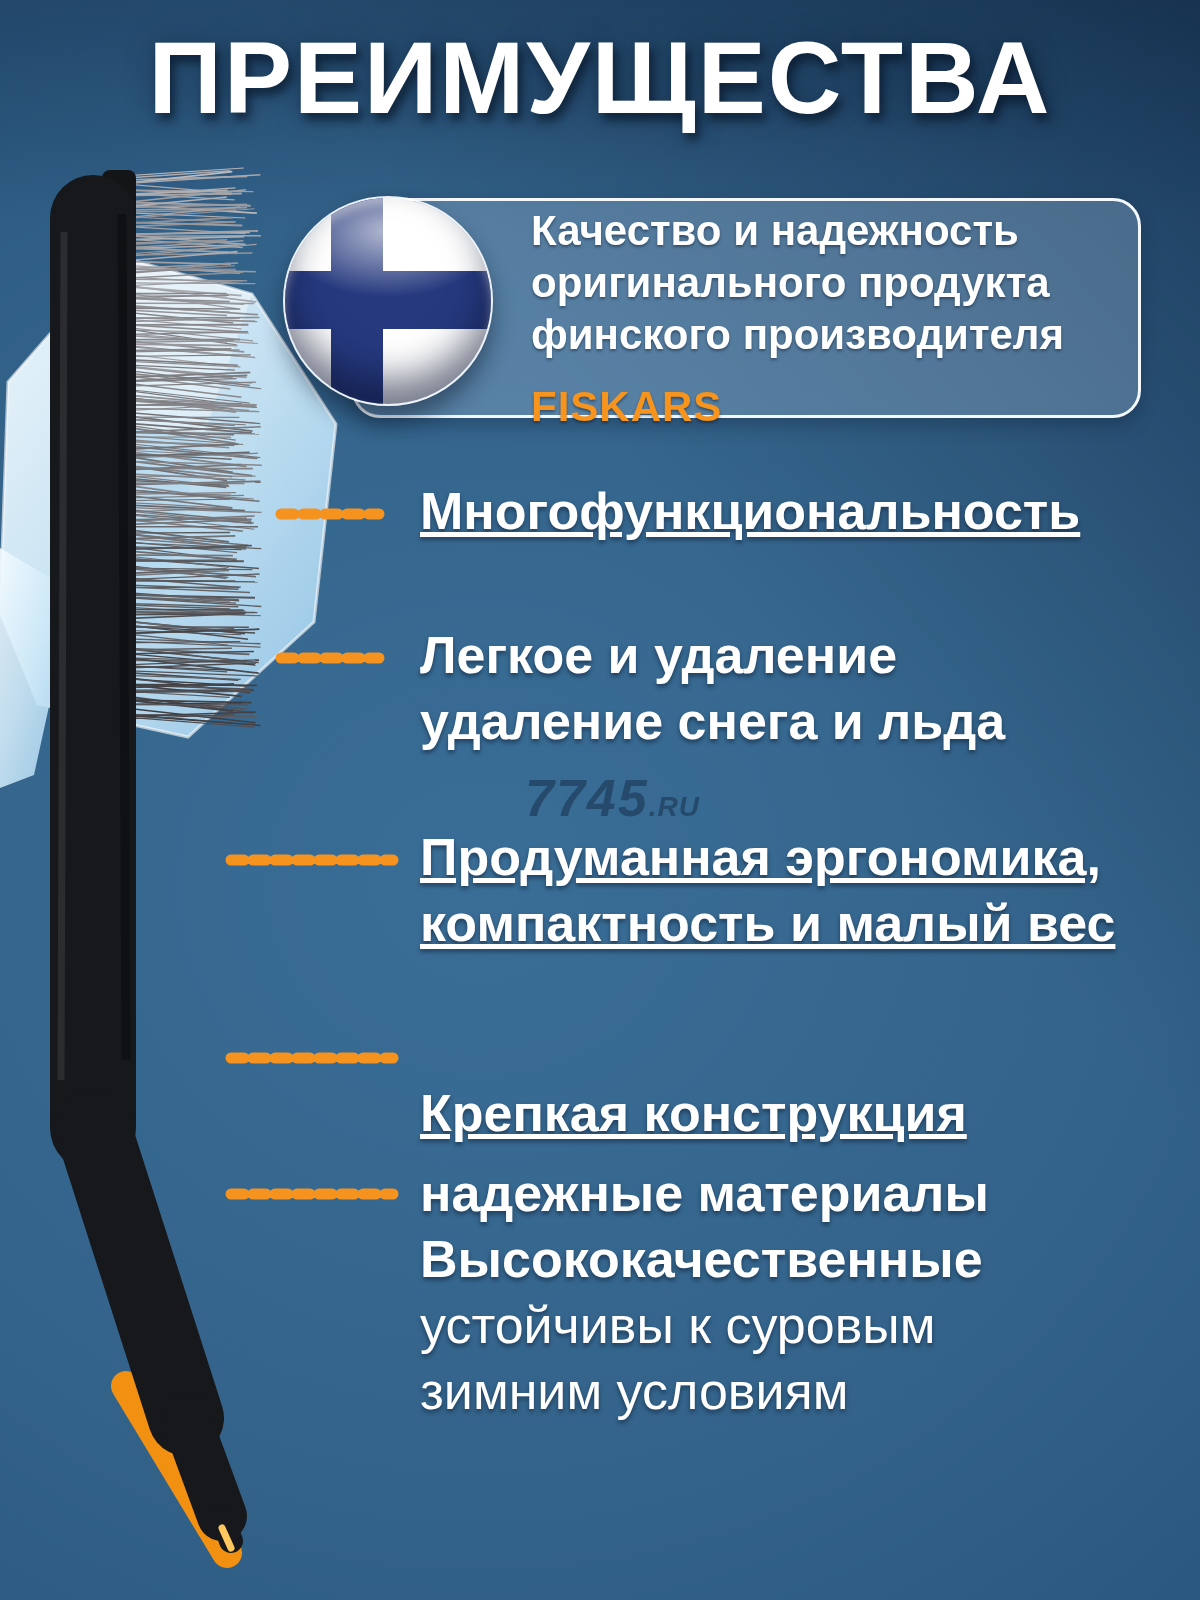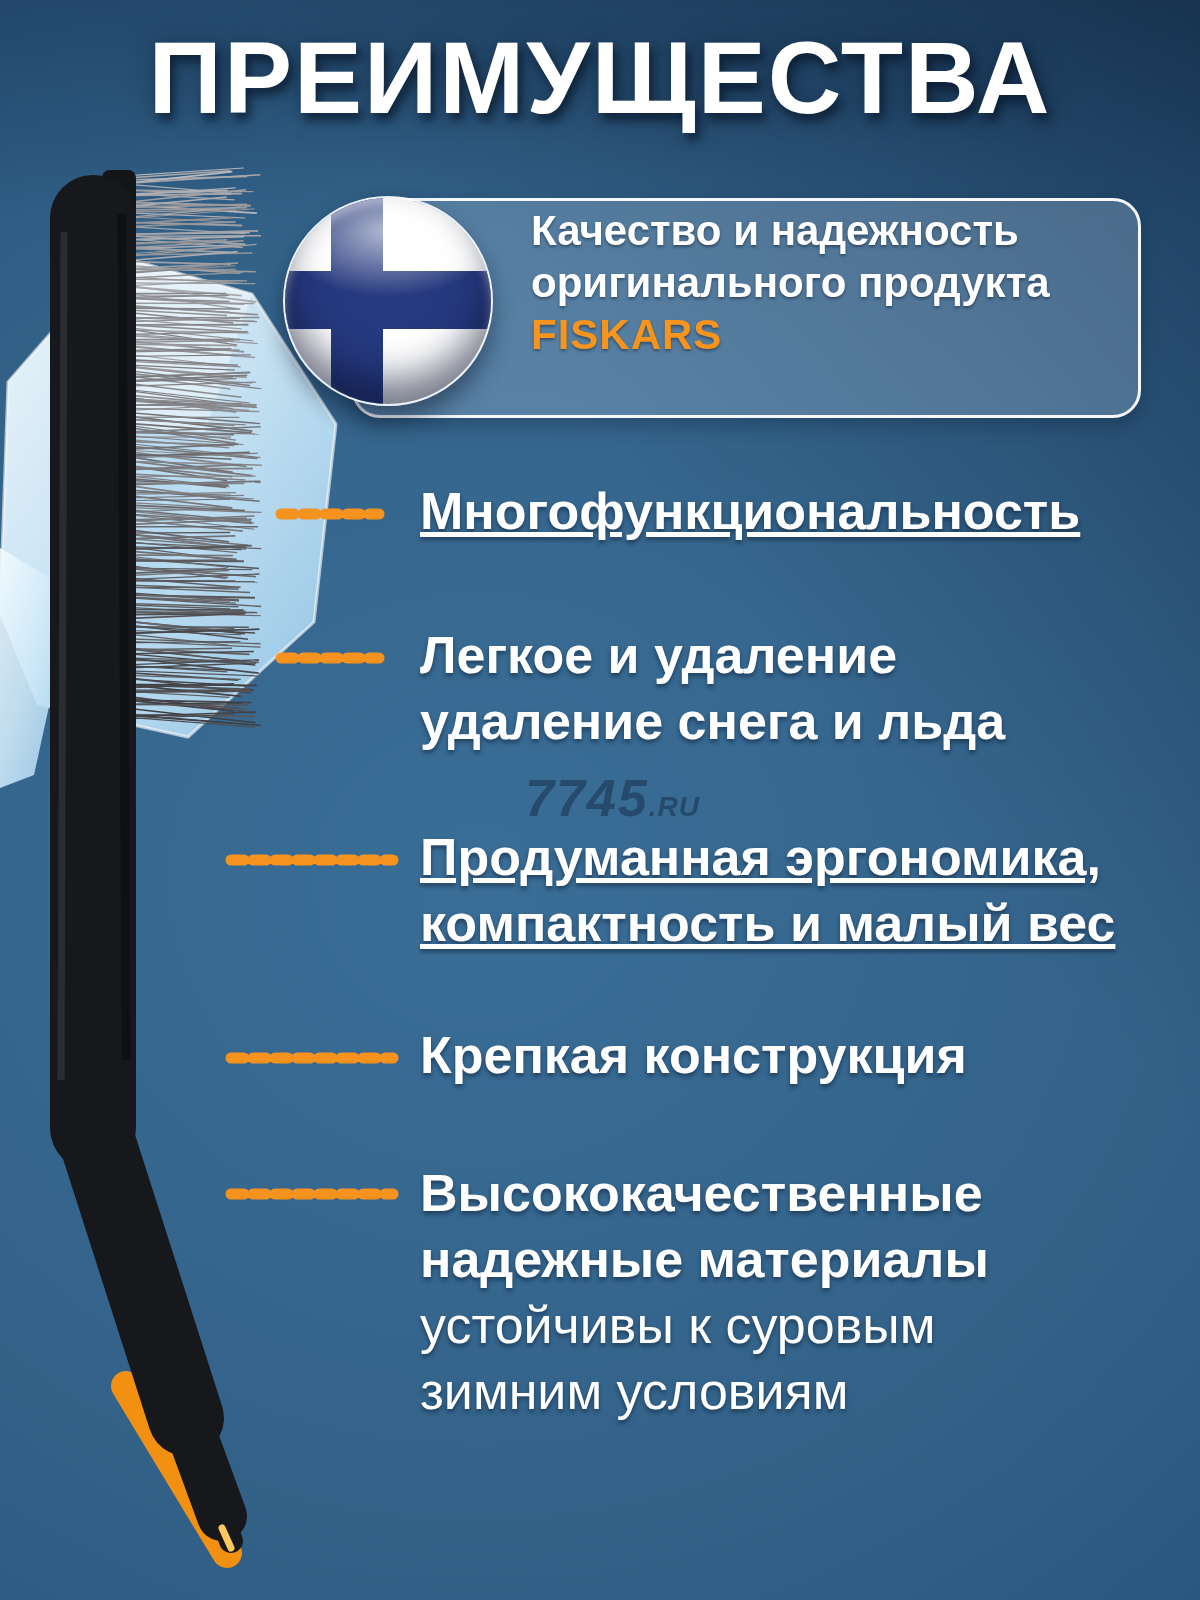--- a/index.html
+++ b/index.html
@@ -23,21 +23,21 @@
     position:absolute;left:352px;top:198px;width:783px;height:214px;
     border:3px solid #f4f8fb;border-radius:28px;
     background:rgba(168,196,222,.30);
     box-shadow:0 8px 18px rgba(8,22,42,.28);
   }
   .callout-inner{position:absolute;left:176px;top:4px;}
   .callout-line{
     font-size:42px;line-height:52px;font-weight:700;color:#ffffff;
     text-shadow:0 2px 3px rgba(8,22,42,.45);white-space:nowrap;
   }
-  .brand-line{color:#f7941d;letter-spacing:1px;}
+  .brand-line{color:#f7941d;letter-spacing:1px;margin-top:20px;}
   
   .flag-ball{
     position:absolute;left:283px;top:196px;width:206px;height:206px;border-radius:50%;
     overflow:hidden;border:2px solid rgba(250,252,255,.92);
     box-shadow:0 14px 22px rgba(8,18,38,.45);
   }
   .flag-ball svg{display:block;width:100%;height:100%;}
   .flag-ball::after{
     content:'';position:absolute;inset:0;border-radius:50%;
     background:radial-gradient(ellipse 86% 52% at 50% 16%, rgba(255,255,255,.65), rgba(255,255,255,0) 62%);
@@ -48,21 +48,21 @@
     position:absolute;left:420px;color:#ffffff;font-weight:700;
     font-size:52px;line-height:66px;white-space:nowrap;
     text-shadow:0 3px 4px rgba(8,22,42,.5);
   }
   .bullet .reg{font-weight:400;}
   .dashes{position:absolute;height:12px;overflow:visible;}
   .dashes.short{left:275px;width:110px;}
   .dashes.long{left:225px;width:175px;}
   .dashes line{stroke:#f6921e;stroke-width:11;stroke-linecap:round;stroke-dasharray:13 9;}
   .d1{top:508px;} .d2{top:652px;} .d3{top:854px;} .d4{top:1052px;} .d5{top:1188px;}
-  .b1{top:478px;text-decoration:underline;} .b2{top:622px;} .b3{top:824px;text-decoration:underline;} .b4{top:1022px;} .b5{top:1160px;}
+  .b1{top:478px;text-decoration:underline;} .b2{top:622px;} .b3{top:824px;text-decoration:underline;} .b4{top:1080px;text-decoration:underline;} .b5{top:1160px;}
   
   .watermark{
     position:absolute;left:525px;top:768px;font-style:italic;font-weight:700;
     color:rgba(22,48,74,.55);font-size:52px;letter-spacing:2px;white-space:nowrap;
   }
   .wm-suffix{font-size:28px;letter-spacing:1px;text-align:right;}
   .brush{position:absolute;left:0;top:0;}
 </style>
 </head>
 <body>
@@ -380,20 +380,21 @@
       <line x1="64" y1="232" x2="61" y2="1080" stroke="#2e3034" stroke-width="7" opacity="0.85"></line>
       <line x1="122" y1="214" x2="126" y2="1060" stroke="#0b0c0e" stroke-width="9" opacity="0.6"></line>
     </g>
     <line x1="222" y1="1528" x2="231" y2="1548" stroke="#ffc85e" stroke-width="7" stroke-linecap="round"></line>
   </svg>
 
   <div class="callout">
     <div class="callout-inner">
       <div class="callout-line">Качество и надежность</div>
       <div class="callout-line">оригинального продукта</div>
+      <div class="callout-line">финского производителя</div>
       <div class="callout-line brand-line">FISKARS</div>
     </div>
   </div>
 
   <div class="flag-ball">
     <svg viewBox="0 0 206 206" aria-hidden="true">
       <rect x="0" y="0" width="206" height="206" fill="#ffffff"></rect>
       <rect x="46" y="0" width="52" height="206" fill="#26397e"></rect>
       <rect x="0" y="73" width="206" height="58" fill="#26397e"></rect>
     </svg>
@@ -427,19 +428,19 @@
     <div>удаление снега и льда</div>
   </div>
   <div class="bullet b3">
     <div>Продуманная эргономика,</div>
     <div>компактность и малый вес</div>
   </div>
   <div class="bullet b4">
     <div>Крепкая конструкция</div>
   </div>
   <div class="bullet b5">
+    <div>надежные материалы</div>
     <div>Высококачественные</div>
-    <div>надежные материалы</div>
     <div class="reg">устойчивы к суровым</div>
     <div class="reg">зимним условиям</div>
   </div>
 
 </div>
 
 </body></html>

